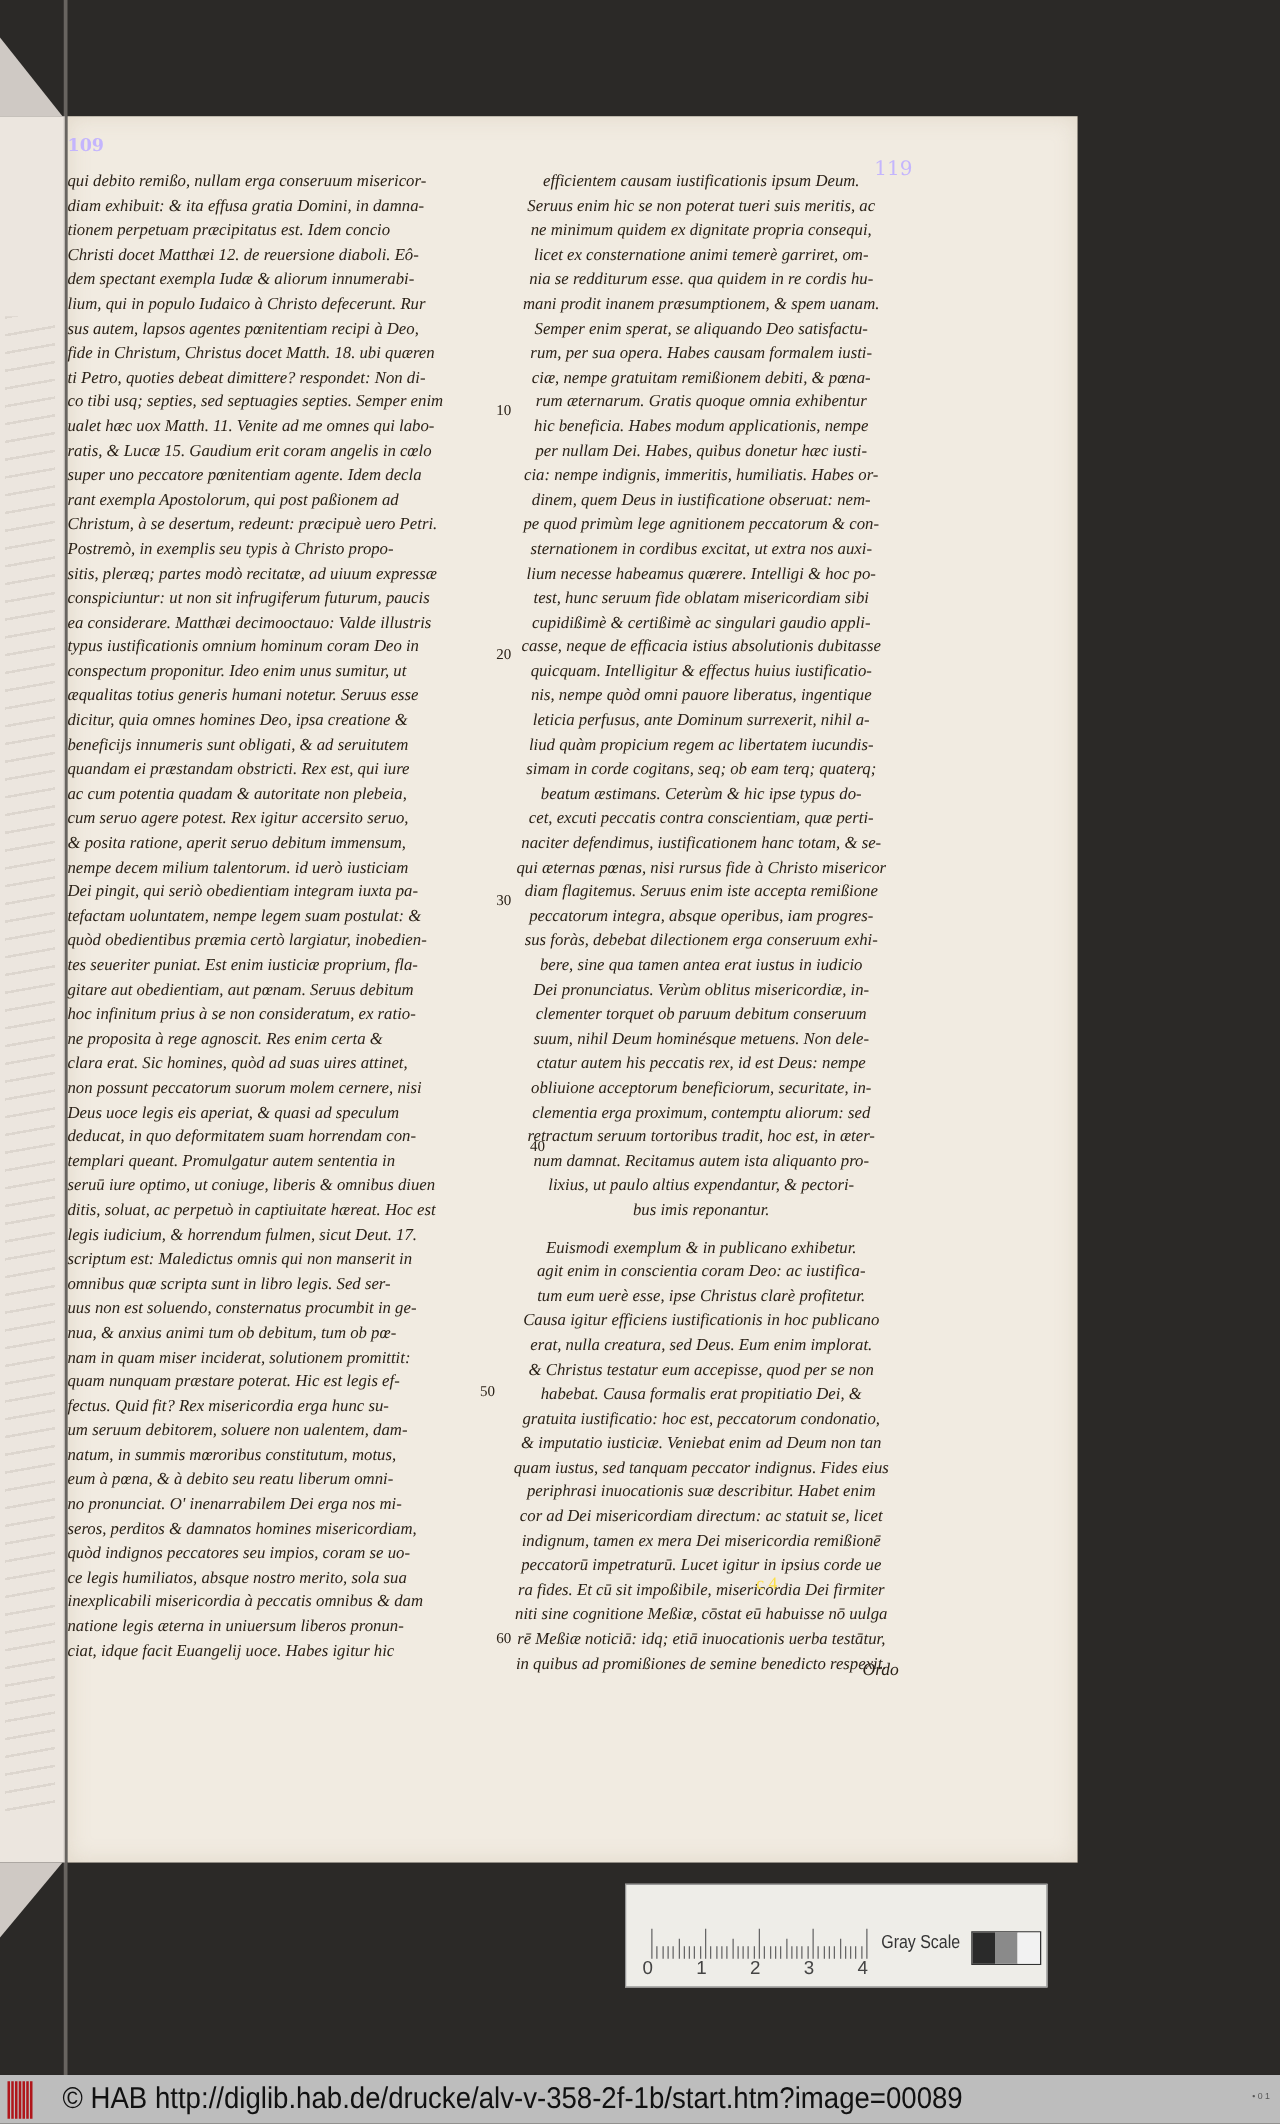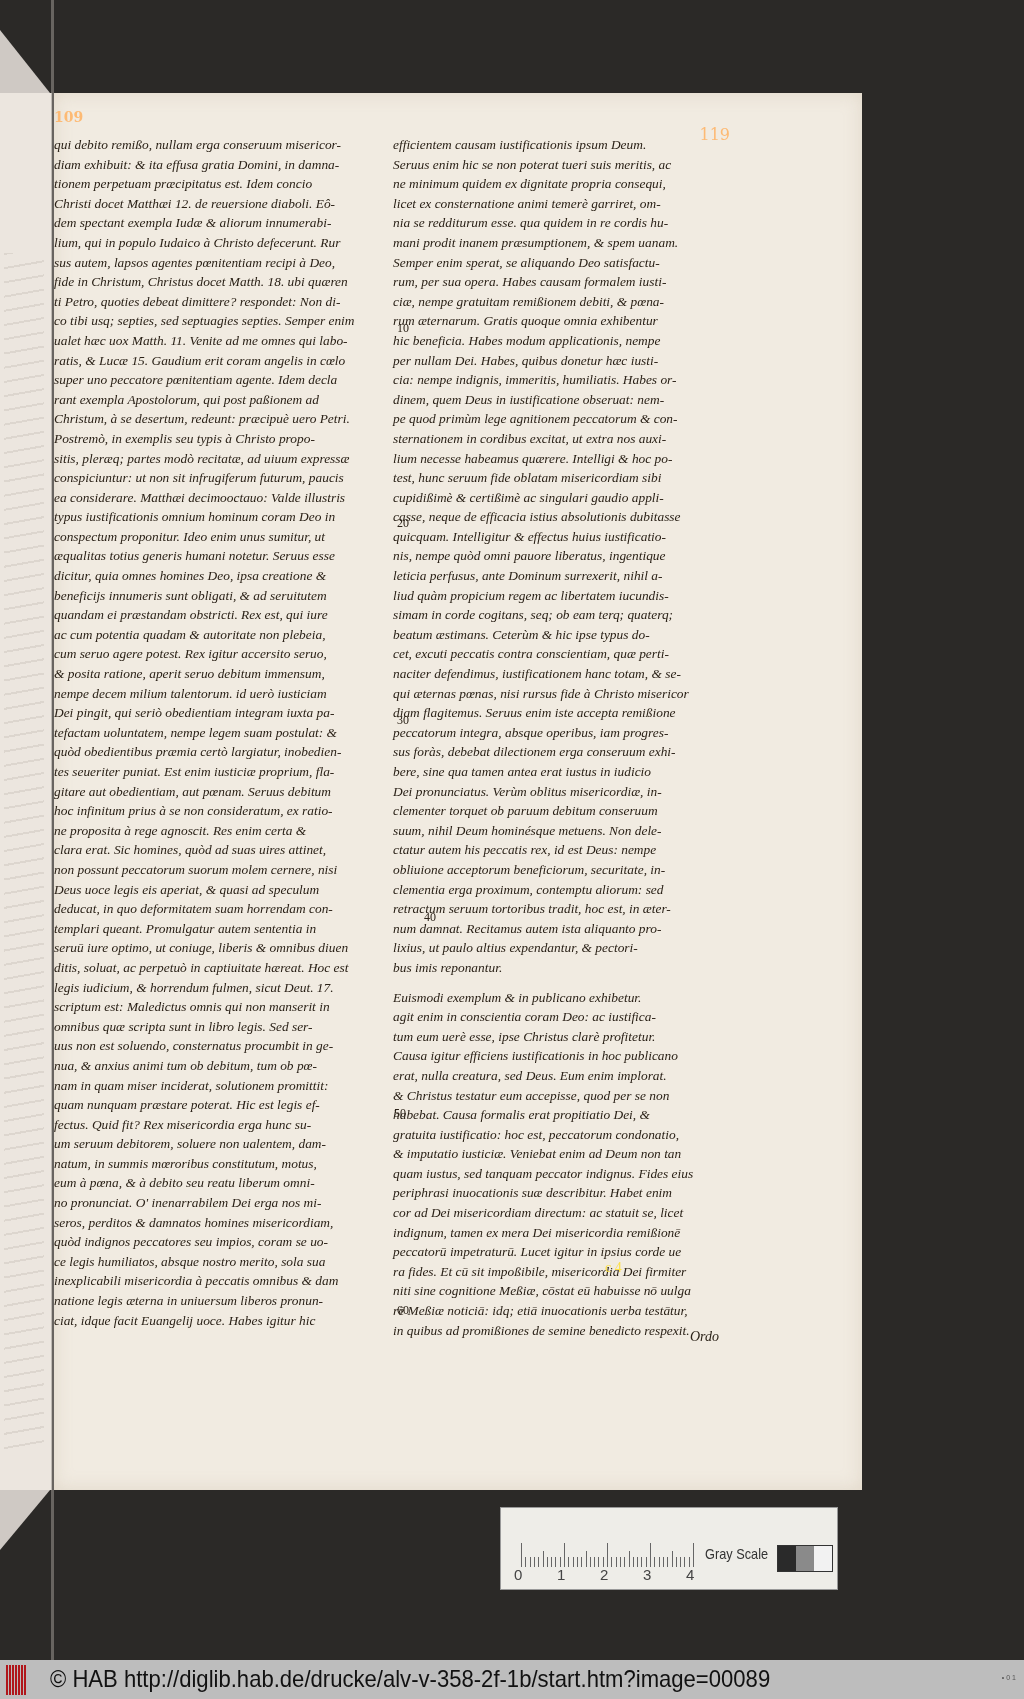--- a/index.html
+++ b/index.html
@@ -4,27 +4,27 @@
 <style>
   html,body{margin:0;padding:0;}
   body{width:1024px;height:1699px;background:#2a2826;position:relative;overflow:hidden;font-family:"DejaVu Serif",serif;}
   .scan-bg{position:absolute;left:0;top:0;width:1024px;height:1660px;background:#2b2927;}
   .prev-page{position:absolute;left:0;top:93px;width:52px;height:1397px;background:#ece6df;}
   .prev-page-shadow-top{position:absolute;left:0;top:30px;width:0;height:0;border-left:50px solid #cfc9c4;border-top:63px solid transparent;}
   .prev-page-shadow-bot{position:absolute;left:0;top:1490px;width:0;height:0;border-left:50px solid #cfc9c4;border-bottom:60px solid transparent;}
   .prev-lines{position:absolute;left:4px;top:160px;width:40px;height:1200px;background:repeating-linear-gradient(170deg,rgba(150,140,130,0.18) 0 2px,transparent 2px 14px);}
   .gutter{position:absolute;left:51px;top:0;width:3px;height:1660px;background:#9a9590;opacity:.55;}
   .page{position:absolute;left:54px;top:93px;width:808px;height:1397px;background:#f1ebe1;box-shadow:inset 0 0 18px rgba(180,160,130,.25);}
-  .running-head{position:absolute;left:54px;top:109px;width:666px;height:22px;color:#fdba74;}
+  .running-head{position:absolute;left:54px;top:109px;width:666px;height:22px;color:#c4b5fd;}
   .page-num-left{position:absolute;left:0;top:0;font-size:14px;font-weight:bold;}
   .head-title{position:absolute;left:100px;top:-3px;font-size:17px;letter-spacing:5px;}
   .page-num-right{position:absolute;right:-10px;top:16px;font-size:16px;font-weight:normal;}
   .col{position:absolute;top:135px;font-family:"Liberation Serif",serif;font-style:italic;font-size:13.4px;line-height:19.6px;color:#2a2117;}
   .col-left{left:54px;width:336px;}
-  .col-right{left:393px;width:336px;}
+  .col-right{left:393px;width:336px;text-align:center;}
   .line{white-space:nowrap;height:19.6px;overflow:visible;}
   .line.indent{padding-left:0;}
   .line.blank{height:10px;}
   .line-no{position:absolute;font-family:"Liberation Serif",serif;font-size:12px;color:#2a2117;}
   .signature{position:absolute;left:605px;top:1260px;font-family:"Liberation Serif",serif;font-size:14px;color:#fde047;}
   .catchword{position:absolute;left:690px;top:1329px;font-family:"Liberation Serif",serif;font-style:italic;font-size:14px;color:#2a2117;}
   .label{position:absolute;left:500px;top:1507px;width:338px;height:83px;background:#eeede8;border:1px solid #999;box-sizing:border-box;}
   .label-title{position:absolute;left:0;top:3px;width:100%;text-align:center;font-family:"Liberation Serif",serif;font-weight:bold;font-size:19px;color:#333;}
   .ruler{position:absolute;left:20px;top:35px;width:172px;height:24px;}
   .tick{position:absolute;bottom:0;width:1px;background:#666;}
@@ -182,21 +182,21 @@
     <div class="line">ra fides. Et cū sit impoßibile, misericordia Dei firmiter</div>
     <div class="line">niti sine cognitione Meßiæ, cōstat eū habuisse nō uulga</div>
     <div class="line">rē Meßiæ noticiā: idq; etiā inuocationis uerba testātur,</div>
     <div class="line">in quibus ad promißiones de semine benedicto respexit.</div>
   </div>
 <div id="line-numbers">
     <span class="line-no" style="left: 397px; top: 321px;">10</span>
     <span class="line-no" style="left: 397px; top: 516px;">20</span>
     <span class="line-no" style="left: 397px; top: 713px;">30</span>
     <span class="line-no" style="left: 397px; top: 910px; margin-left: 27px;">40</span>
-    <span class="line-no" style="left: 394px; top: 1106px;">50</span>
+    <span class="line-no" style="left: 384px; top: 1106px;">50</span>
     <span class="line-no" style="left: 397px; top: 1303px;">60</span>
   </div>
 
 <span class="signature">c 4</span>
 <span class="catchword">Ordo</span>
 
 <div class="label">
   <div class="ruler" id="ruler">
       <div class="tick" style="left: 0px; height: 24px;"></div>
       <div class="tick" style="left: 4.3px; height: 10px;"></div>

